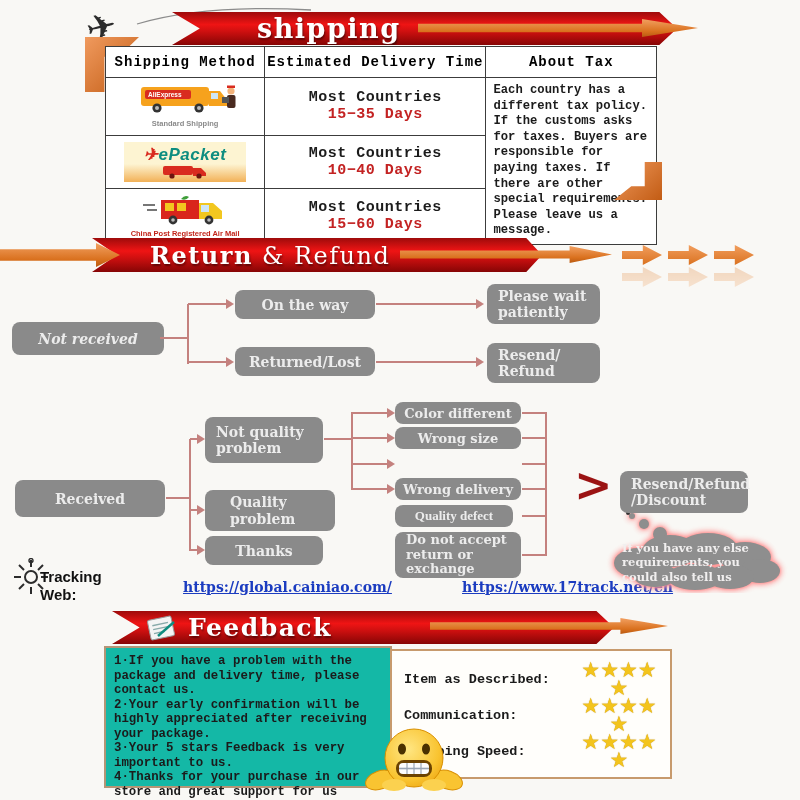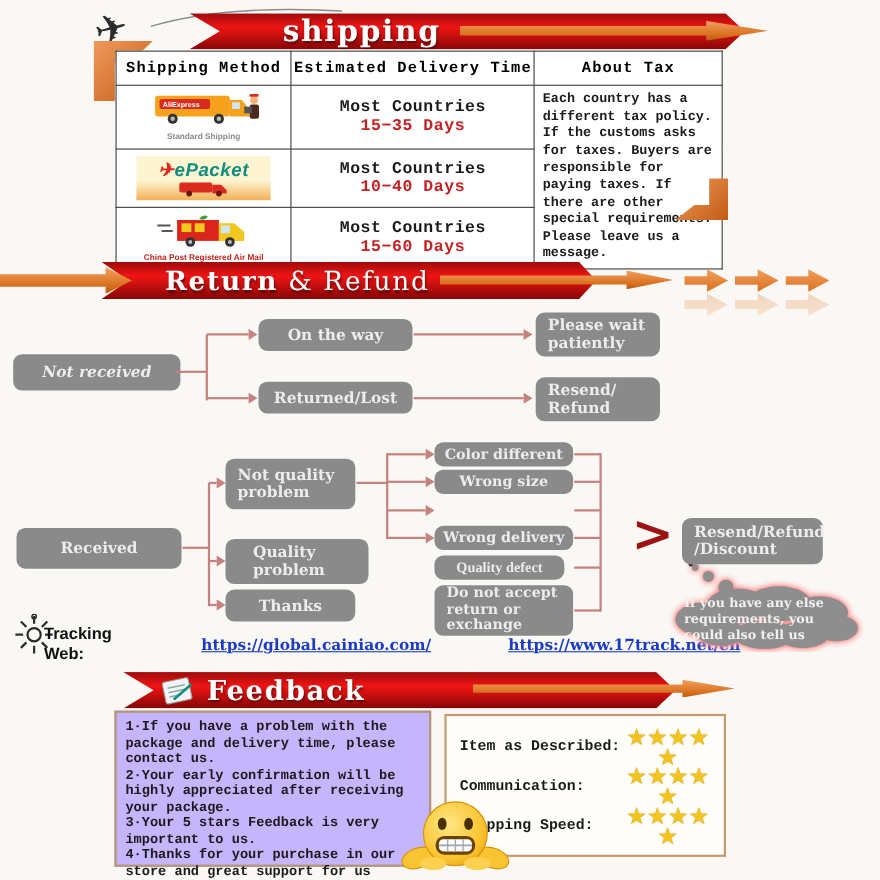--- a/index.html
+++ b/index.html
@@ -48,21 +48,21 @@
          border-bottom:5px solid transparent;border-left:8px solid #c4817e;}
   .funnel{position:absolute;font:bold 46px "DejaVu Serif",serif;color:#9b1313;line-height:1;}
 
   .cloudtext{position:absolute;font:bold 11.5px "DejaVu Serif",serif;color:#f1efef;line-height:1.25;z-index:3;}
 
   
   .trlabel{position:absolute;font:bold 15px "Liberation Sans",sans-serif;color:#111;line-height:1.2;}
   a.tlink{position:absolute;font:bold 14px "DejaVu Serif",serif;color:#1b3cc0;text-decoration:underline;}
 
   
-  .notebox{position:absolute;border:2px solid #b59576;background:#c4b5fd;box-sizing:border-box;
+  .notebox{position:absolute;border:2px solid #b59576;background:#14b8a6;box-sizing:border-box;
            padding:6px 8px;}
   .note{font:bold 12.4px "Liberation Mono",monospace;color:#1b1b1b;line-height:1.17;}
   .ratebox{position:absolute;border:2px solid #c79a6d;background:#fffefb;box-sizing:border-box;
            padding:10px 12px;display:flex;flex-direction:column;justify-content:space-between;}
   .raterow{display:flex;align-items:center;justify-content:space-between;}
   .ratelabel{font:bold 13.5px "Liberation Mono",monospace;color:#1b1b1b;}
   .stars{display:flex;flex-wrap:wrap;justify-content:center;width:78px;}
   .star{font-family:"DejaVu Sans",sans-serif;font-size:21px;line-height:18px;color:#f3c41d;
         text-shadow:0 0 1px #b07d00;}
 </style>
@@ -281,21 +281,21 @@
   <div class="oarrow abs" style="left:430px;top:618px;width:238px;height:16px;"></div>
 
   <div class="notebox" style="left:104px;top:646px;width:288px;height:142px;">
     <div class="note">1·If you have a problem with the package and delivery time, please contact us.</div>
     <div class="note">2·Your early confirmation will be highly appreciated after receiving your package.</div>
     <div class="note">3·Your 5 stars Feedback is very important to us.</div>
     <div class="note">4·Thanks for your purchase in our store and great support for us</div>
     <div class="note">5·Follow our Aliexpress store and become our follower, you can get extra discount.</div>
   </div>
 
-  <div class="ratebox" style="left:404px;top:649px;width:256px;height:130px;">
+  <div class="ratebox" style="left:390px;top:649px;width:282px;height:130px;">
     <div class="raterow">
       <span class="ratelabel">Item as Described:</span>
       <span class="stars">
         <span class="star">★</span>
           <span class="star">★</span>
           <span class="star">★</span>
           <span class="star">★</span>
           <span class="star">★</span>
       </span>
     </div>

